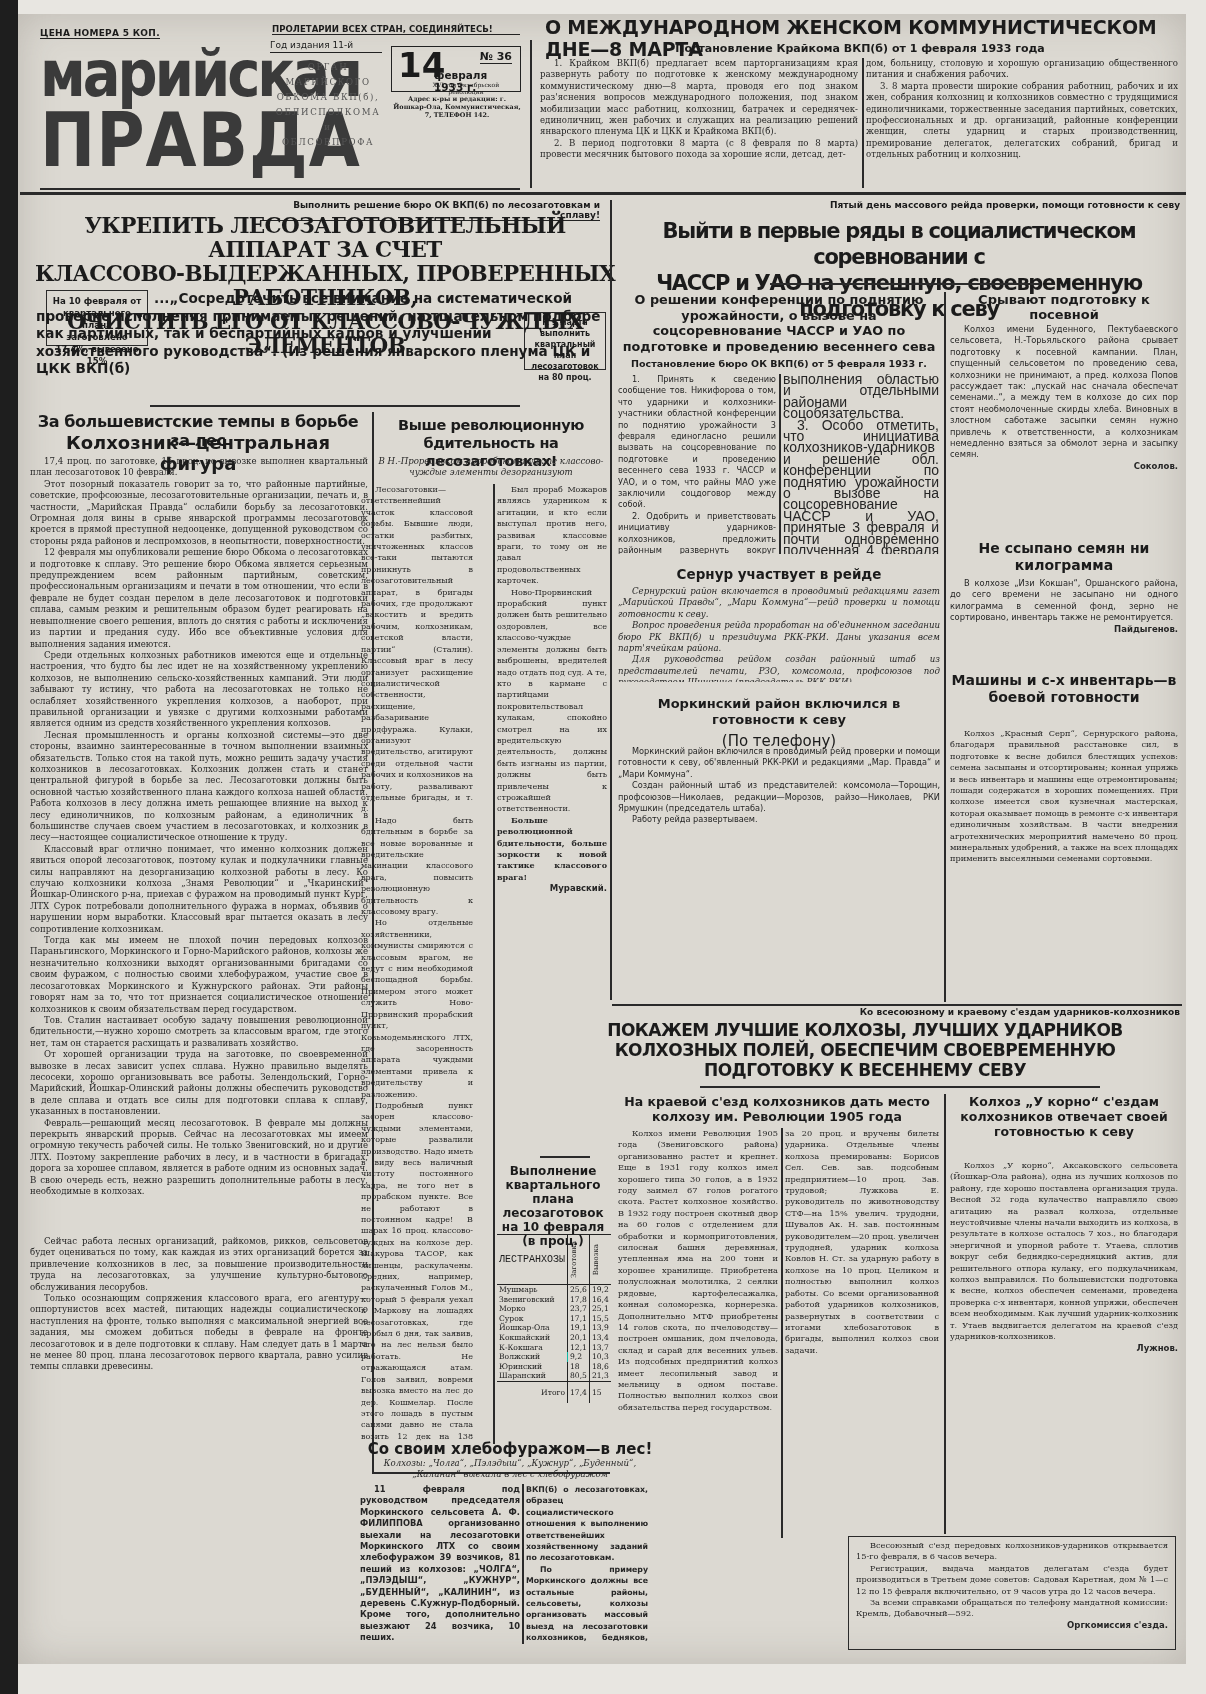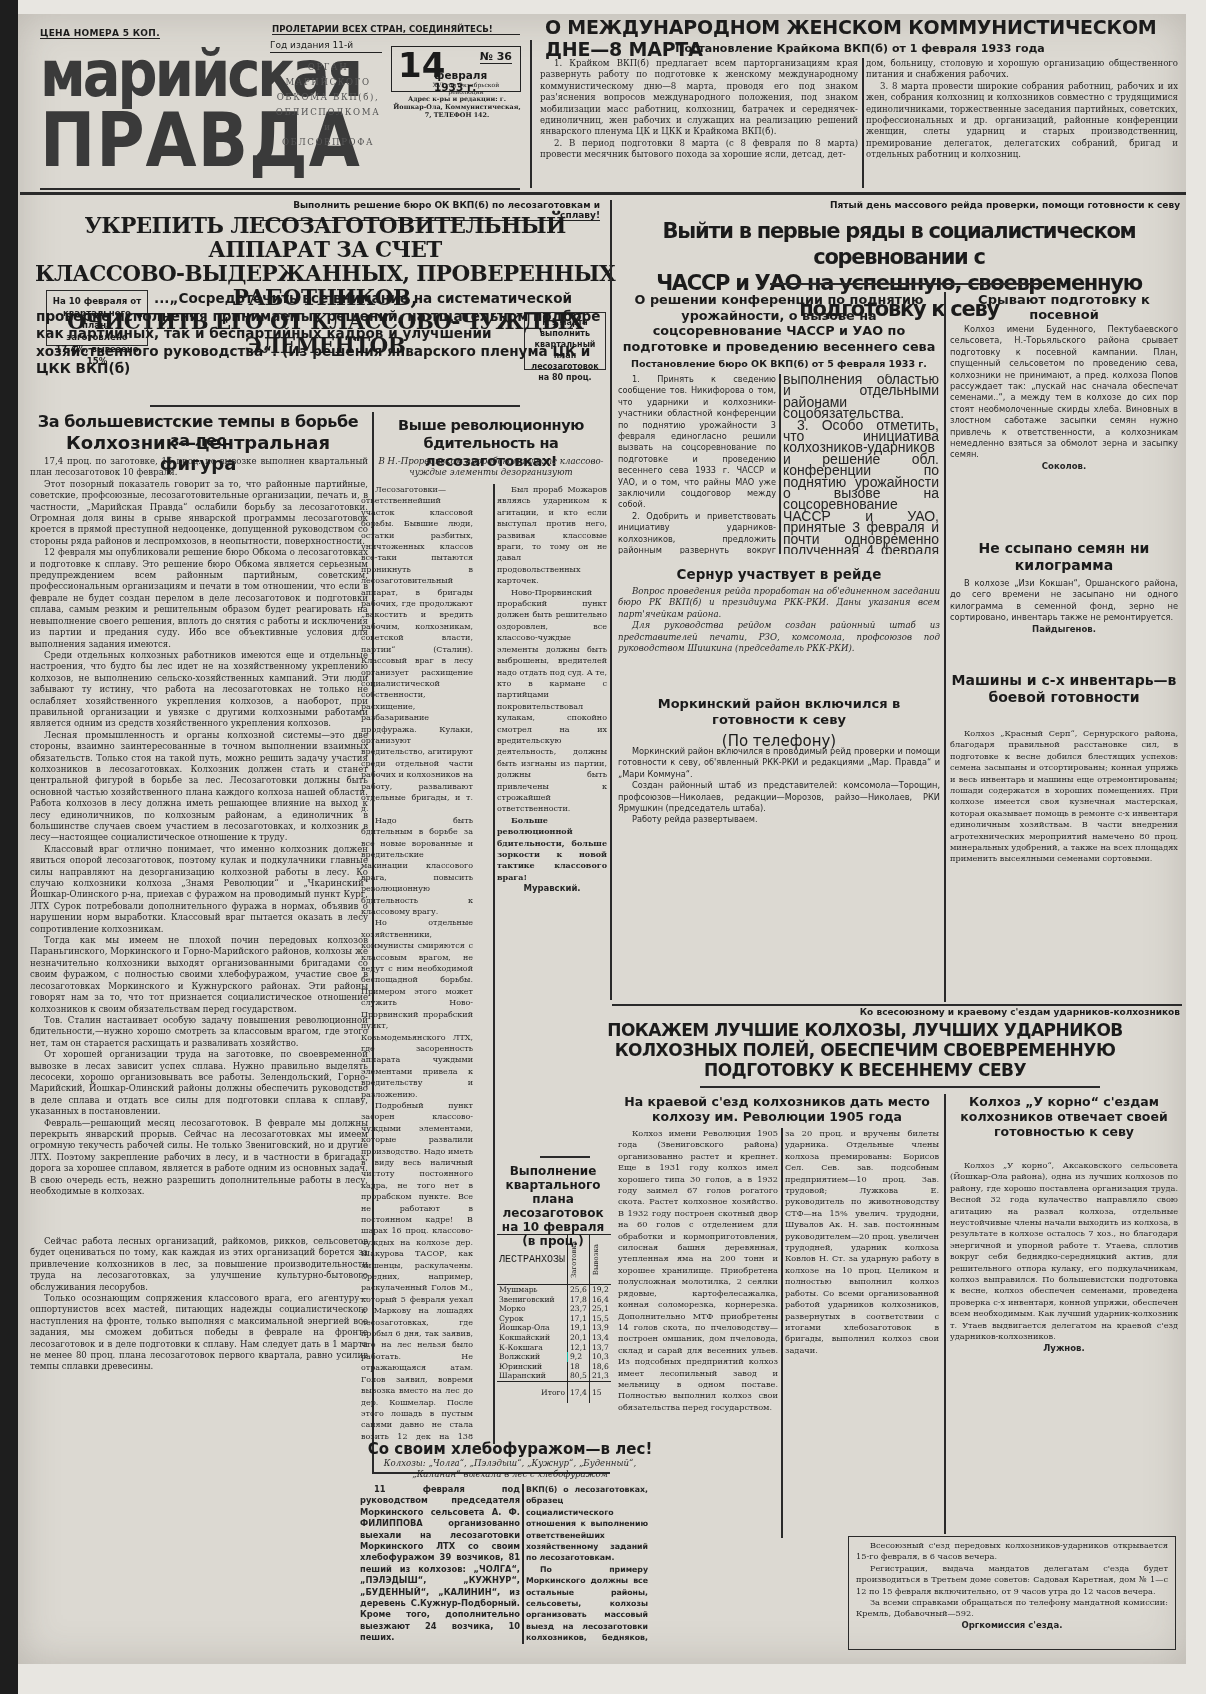--- a/index.html
+++ b/index.html
@@ -20,21 +20,21 @@
   .body-text {
     font-family:"DejaVu Serif", serif; font-size:8.6px; line-height:11.4px;
     text-align:justify; color:#262626; overflow:hidden;
   }
   .body-text p { margin:0 0 0 0; text-indent:14px; }
   .italic { font-style:italic; }
   .rule { position:absolute; background:#2a2a2a; }
   .vrule { position:absolute; width:1.5px; background:#2a2a2a; }
   .box { position:absolute; border:1.5px solid #2a2a2a; }
   .center { text-align:center; }
-  .sig { text-align:center; font-weight:bold; font-family:"DejaVu Sans", sans-serif; font-size:8.5px; }
+  .sig { text-align:right; font-weight:bold; font-family:"DejaVu Sans", sans-serif; font-size:8.5px; }
 
   
   .price { left:40px; top:28px; font-size:9px; font-family:"DejaVu Sans", sans-serif; font-weight:bold; letter-spacing:0.3px; border-bottom:1.5px solid #222; }
   .motto { left:272px; top:24px; font-size:8.6px; font-family:"DejaVu Sans", sans-serif; font-weight:bold; border-bottom:1.5px solid #222; width:248px; }
   .logo { left:40px; top:42px; width:222px; height:142px; }
   .logo-l1 { font-family:"DejaVu Sans", sans-serif; font-weight:bold; font-size:56px; line-height:56px; letter-spacing:-3px; transform:scaleY(1.15); transform-origin:left top; color:#3a3a3a; }
   .logo-l2 { font-family:"DejaVu Sans", sans-serif; font-weight:bold; font-size:66px; line-height:66px; letter-spacing:1px; transform:scaleY(1.12); transform-origin:left top; margin-top:6px; color:#3a3a3a;}
   .year { left:270px; top:40px; font-size:9px; font-family:"DejaVu Sans", sans-serif; width:112px; border-bottom:1.5px solid #222; padding-bottom:2px; }
   .organ { left:272px; top:60px; width:112px; font-size:8.6px; text-align:center; line-height:15px; letter-spacing:1.6px; color:#555; }
   .datebox { left:391px; top:46px; width:128px; height:44px; border:1.5px solid #222; }
@@ -247,20 +247,21 @@
 </div>
 <div class="vrule" style="left:779px;top:374px;height:180px;"></div>
 <div class="abs body-text" style="left:783px;top:374px;width:156px;height:180px;font-family:Liberation Sans, sans-serif;font-size:14px;">
   <p style="text-indent:0">выполнения областью и отдельными районами соцобязательства.</p>
   <p>3. Особо отметить, что инициатива колхозников-ударников и решение обл. конференции по поднятию урожайности о вызове на соцсоревнование ЧАССР и УАО, принятые 3 февраля и почти одновременно полученная 4 февраля телеграмма Чувашобкома ВКП(б) о вызове на соцсоревнование МАО—есть лучшее доказательство растущей политической активности и трудового энтузиазма передовых колхозных масс Чувашии и МАО, являющееся залогом успешного проведения большевистского сева первого года второй пятилетки.</p>
 </div>
 <div class="vrule" style="left:944px;top:292px;height:710px;"></div>
 
 <div class="abs main-head center" style="left:616px;top:566px;width:326px;font-size:13.5px;">Сернур участвует в рейде</div>
 <div class="abs body-text italic" style="left:618px;top:586px;width:322px;height:96px;">
+  <p>Сернурский район включается в проводимый редакциями газет „Марийской Правды“, „Мари Коммуна“—рейд проверки и помощи готовности к севу.</p>
   <p>Вопрос проведения рейда проработан на об'единенном заседании бюро РК ВКП(б) и президиума РКК-РКИ. Даны указания всем парт'ячейкам района.</p>
   <p>Для руководства рейдом создан районный штаб из представителей печати, РЗО, комсомола, профсоюзов под руководством Шишкина (председатель РКК-РКИ).</p>
 
 </div>
 
 <div class="abs main-head center" style="left:616px;top:696px;width:326px;font-size:13px;line-height:16px;">Моркинский район включился в готовности к севу</div>
 <div class="abs center" style="left:616px;top:732px;width:326px;font-size:15px;font-family:'DejaVu Sans',sans-serif;">(По телефону)</div>
 <div class="abs body-text" style="left:618px;top:746px;width:322px;height:80px;font-family:'DejaVu Sans',sans-serif;font-size:8.2px;">
   <p>Моркинский район включился в проводимый рейд проверки и помощи готовности к севу, об'явленный РКК-РКИ и редакциями „Мар. Правда“ и „Мари Коммуна“.</p>
   <p>Создан районный штаб из представителей: комсомола—Торощин, профсоюзов—Николаев, редакции—Морозов, райзо—Николаев, РКИ Ярмушкин (председатель штаба).</p>

